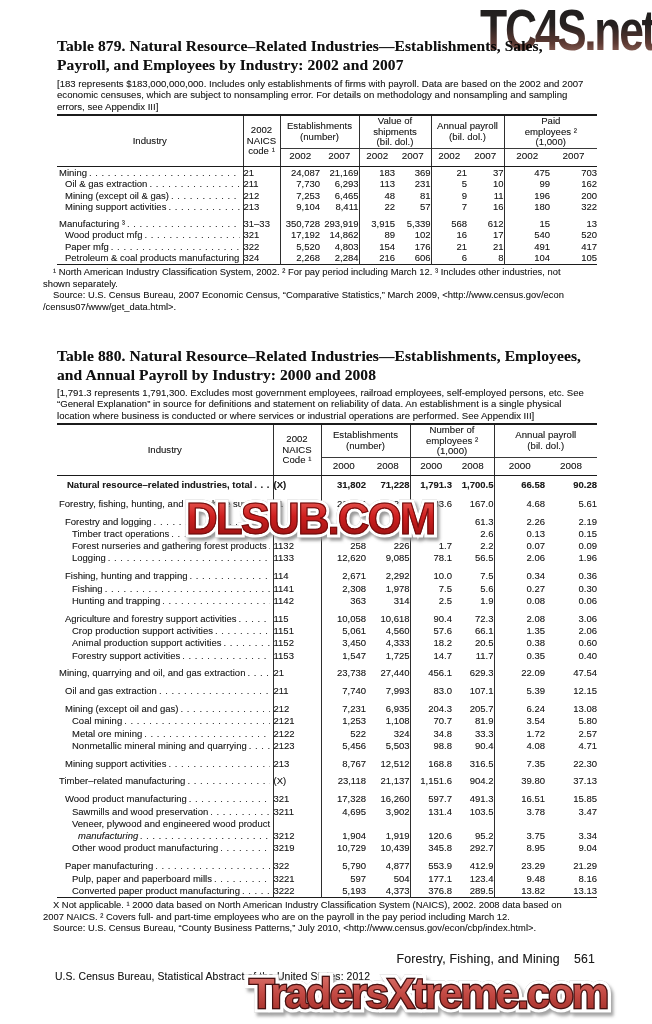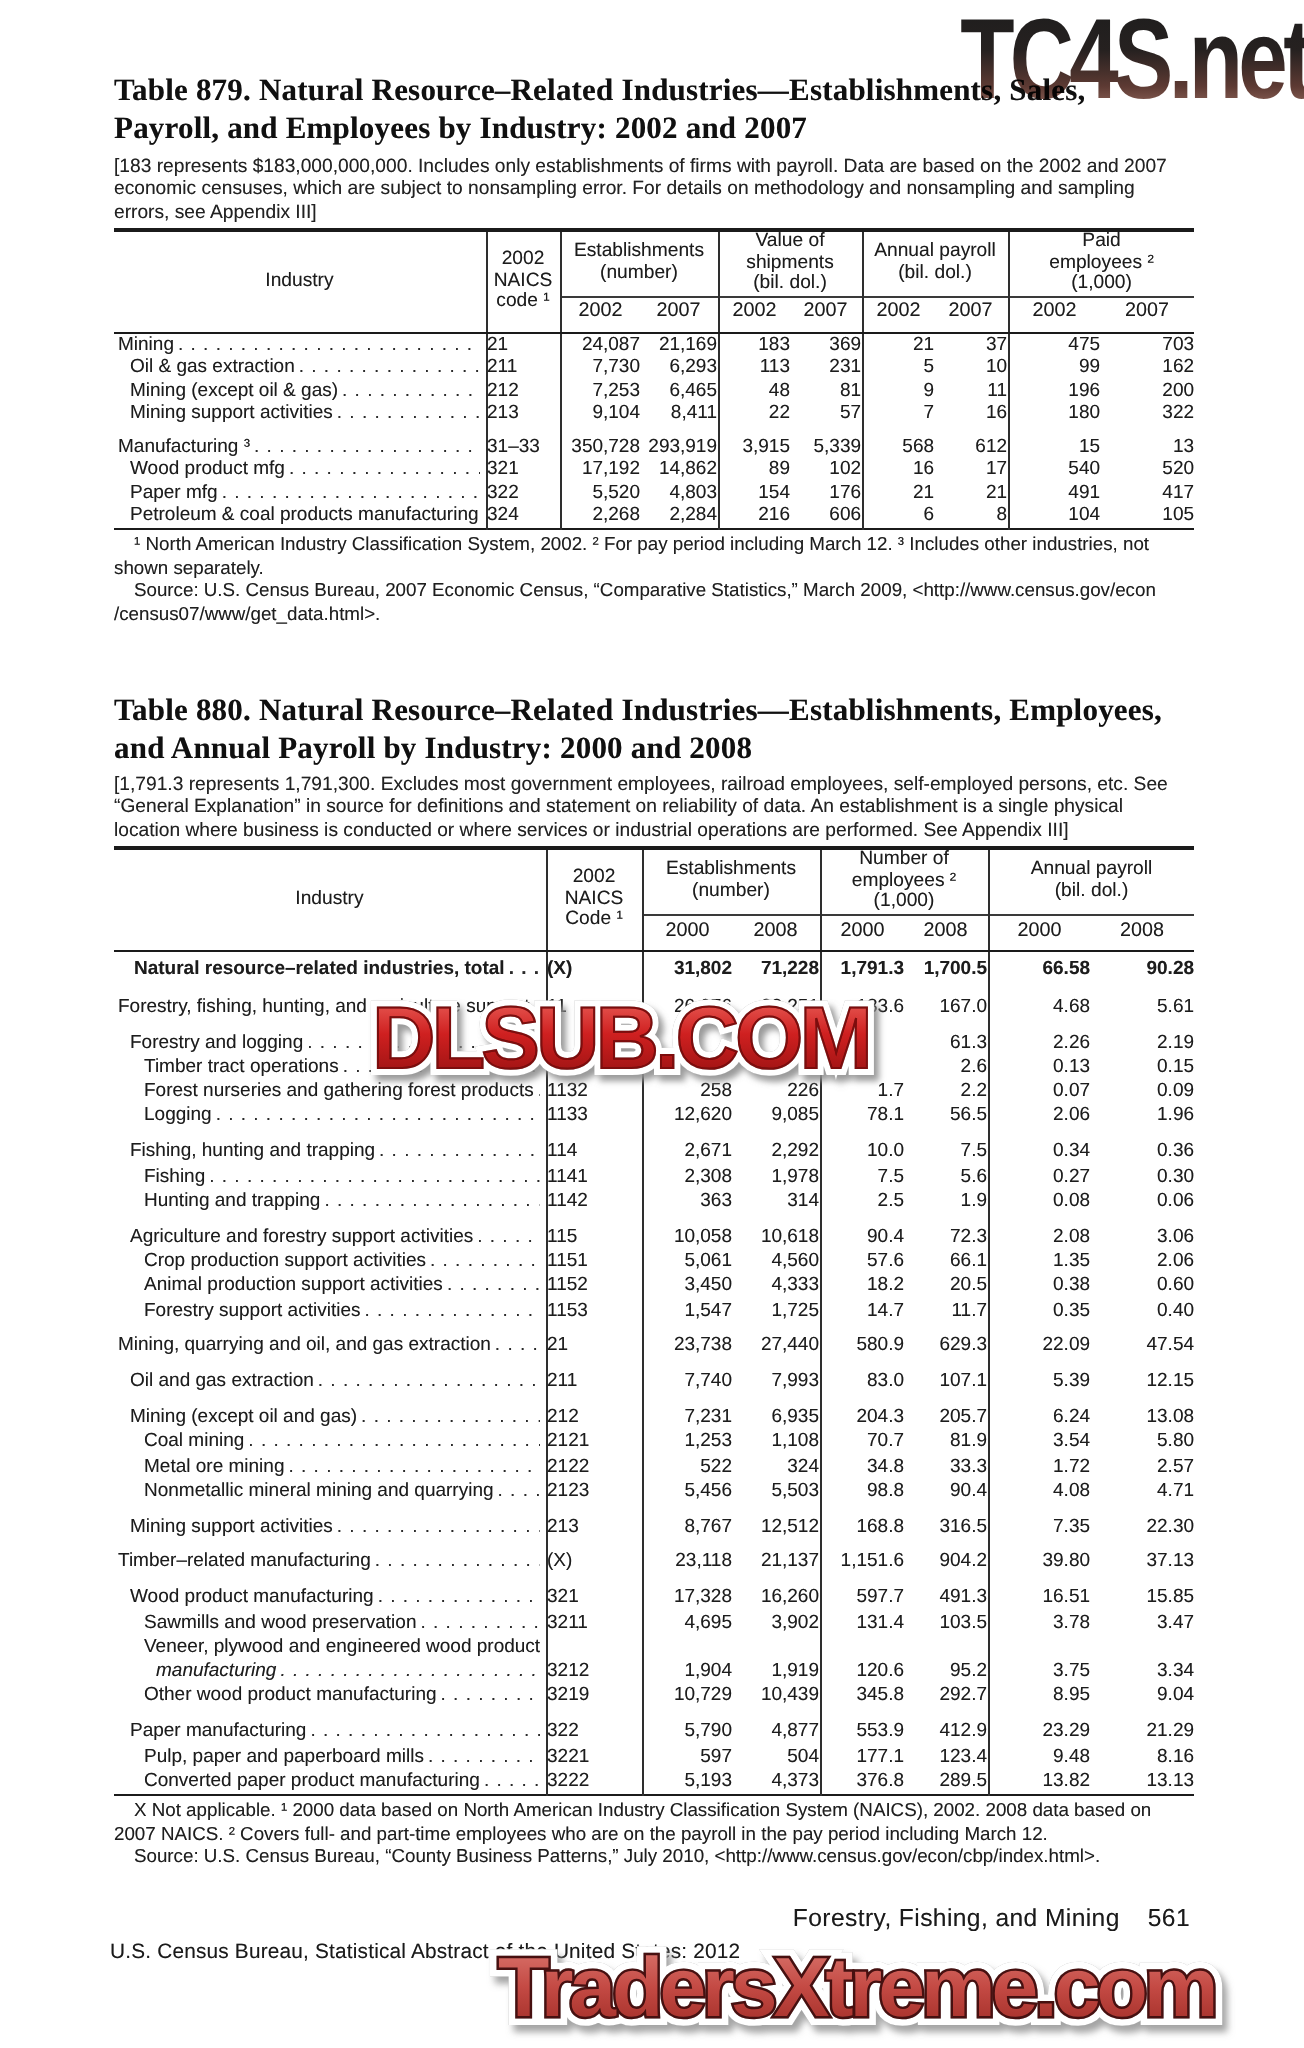--- a/index.html
+++ b/index.html
@@ -34,21 +34,21 @@
   .lab{overflow:hidden;}
   .lline{display:flex;align-items:baseline;overflow:hidden;padding-left:2px;}
   .ind1 .lline{padding-left:8px;}
   .ind2 .lline{padding-left:15px;}
   .lline.cont{padding-left:21px;font-style:italic;}
   .lt{white-space:nowrap;}
   .dots{flex:1 1 auto;overflow:hidden;white-space:nowrap;margin:0 3px 0 2px;color:#2a2a2a;}
   .dots::after{content:". . . . . . . . . . . . . . . . . . . . . . . . . . . . . . . . . . . . . . . . . . . . . . . . . . . . . . . . . . . . . . . . . . ";letter-spacing:.5px;}
 
   
-  .fn{left:57px;width:540px;font-size:9.4px;line-height:11.6px;color:#1e1e1e;}
+  .fn{left:43px;width:540px;font-size:9.4px;line-height:11.6px;color:#1e1e1e;}
   .fn p{margin:0;text-indent:10px;}
 
   
   .footer-head{right:57px;top:952px;font-size:12.3px;color:#1a1a1a;letter-spacing:.2px;}
   .footer-head .pgnum{margin-left:14px;}
   .footer-src{left:55px;top:971px;font-size:10.4px;color:#1a1a1a;letter-spacing:.1px;}
 
   
   #wm-top{top:0px;right:-2px;z-index:40;font-weight:bold;font-size:57px;line-height:60px;
           letter-spacing:-3px;transform:scaleX(.78);transform-origin:100% 0;
@@ -556,21 +556,21 @@
         <tr>
           <td class="lab ind0">
             <div class="lline">
               <span class="lt">Mining, quarrying and oil, and gas extraction</span>
               <span class="dots"></span>
             </div>
           </td>
           <td class="code gs">21</td>
           <td class="num gs">23,738</td>
           <td class="num">27,440</td>
-          <td class="num gs">580.9</td>
+          <td class="num gs">456.1</td>
           <td class="num">629.3</td>
           <td class="num gs">22.09</td>
           <td class="num">47.54</td>
         </tr>
         <tr class="spacer">
           <td class="lab ind0"></td>
           <td class="code gs"></td>
           <td class="num gs"></td>
           <td class="num"></td>
           <td class="num gs"></td>

